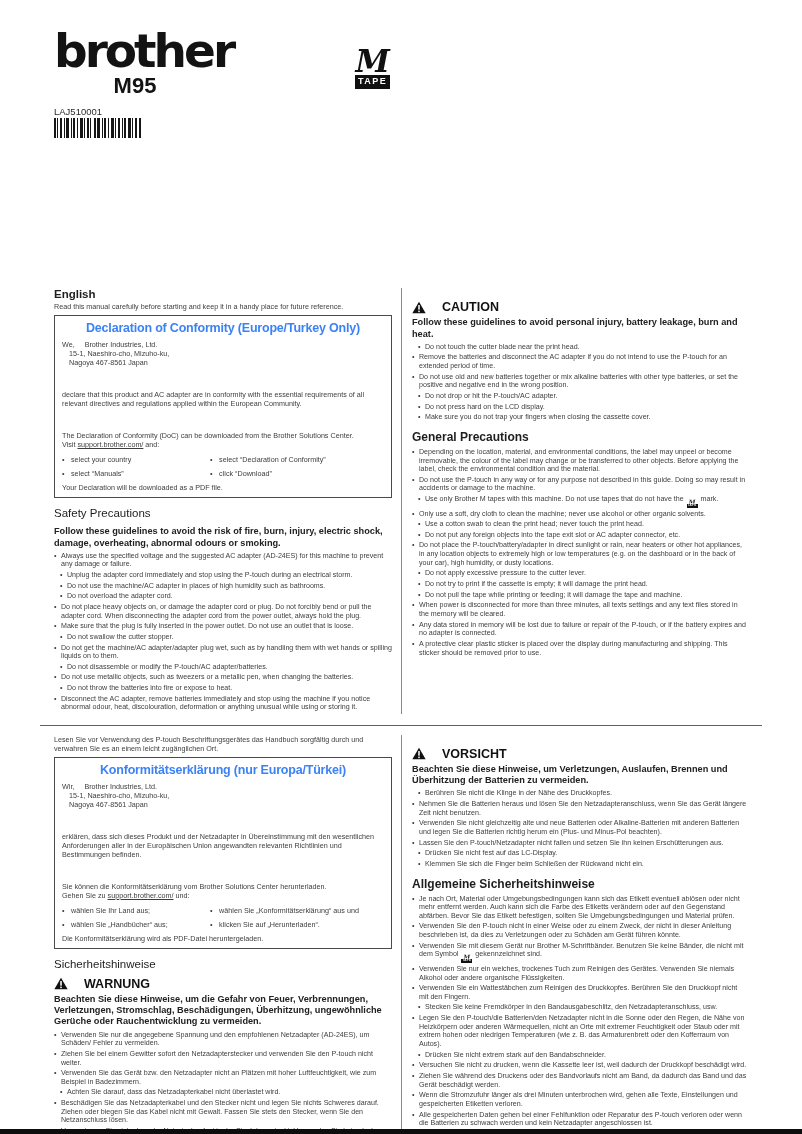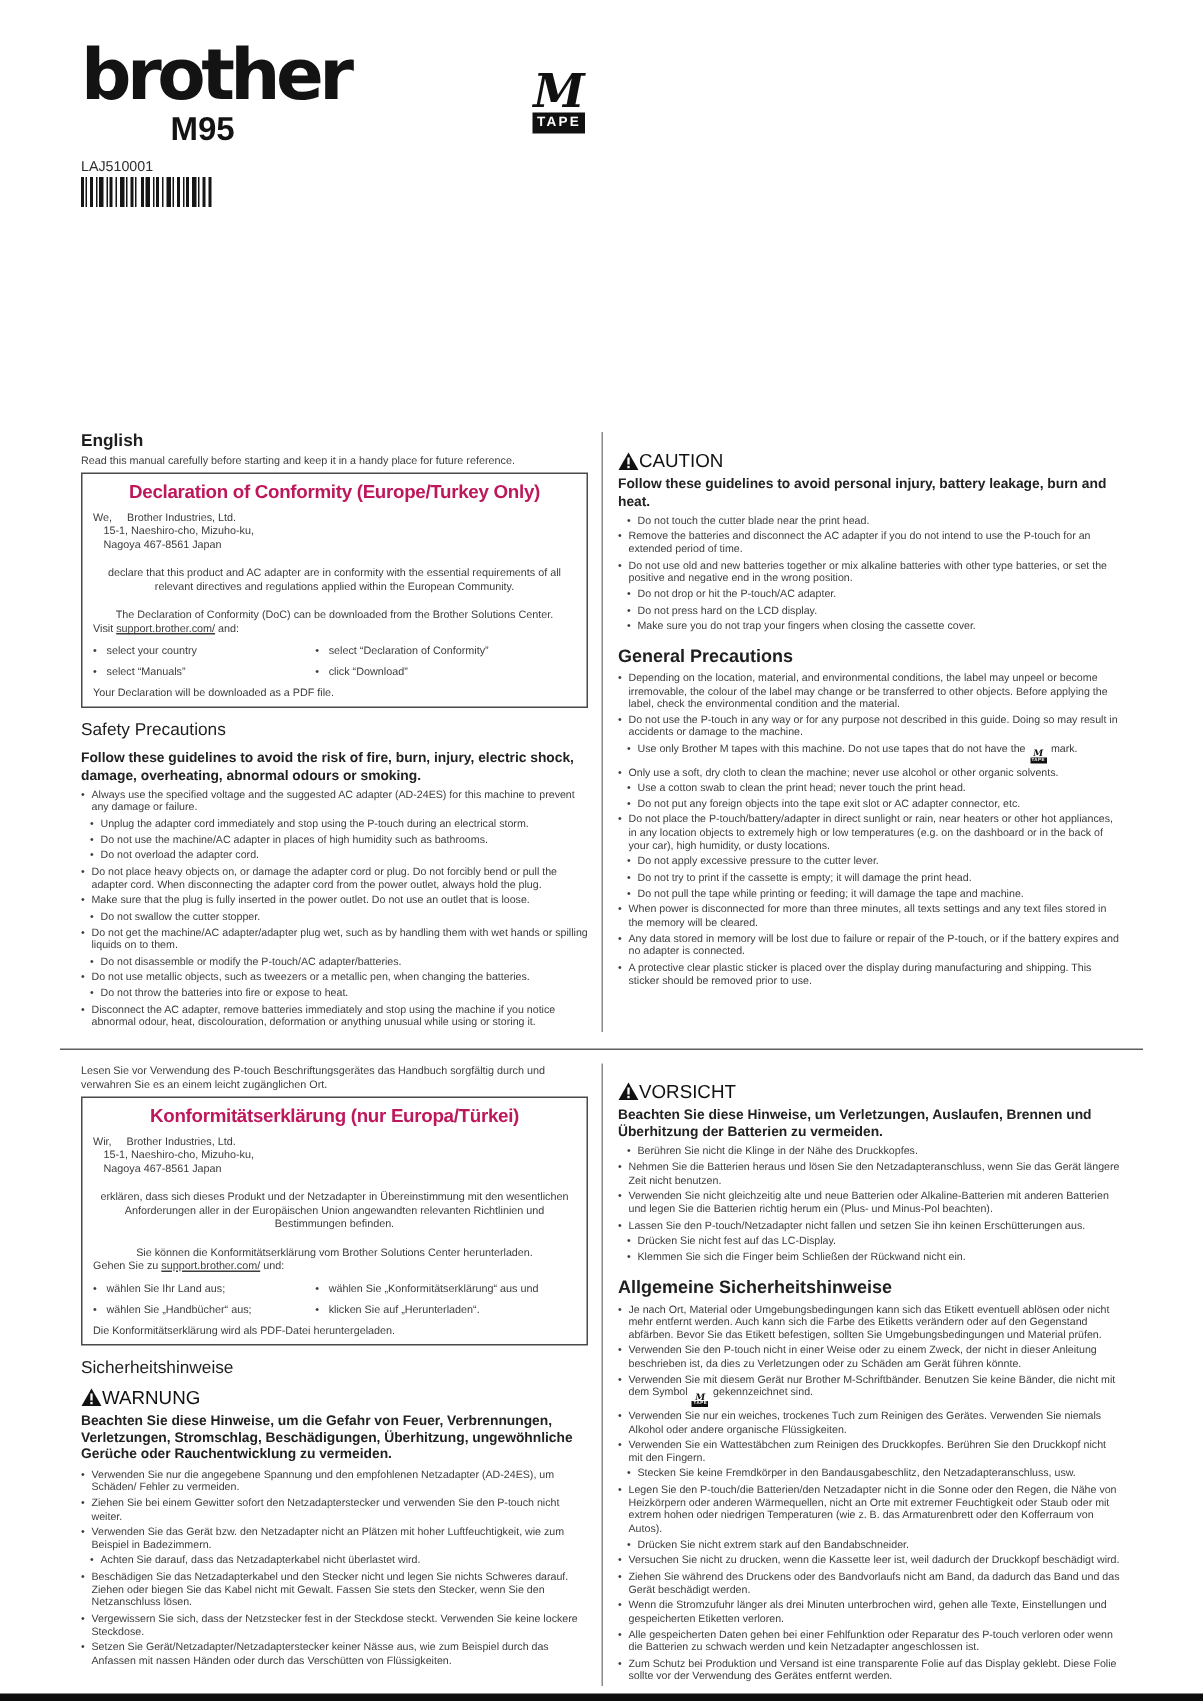--- a/index.html
+++ b/index.html
@@ -53,41 +53,41 @@
   .col { width: 50%; }
   .col-left  { padding-right: 9px; }
   .col-right { border-left: 1px solid #8a8a8a; padding-left: 10px; padding-top: 9px; }
 
   .lang-title { font-size: 11.5px; font-weight: bold; color: #1e1e1e; margin-bottom: 2px; }
   .intro { font-size: 7.2px; line-height: 1.25; margin-bottom: 4px; }
 
   .decl-box { border: 1.3px solid #4a4a4a; padding: 4px 7px 5px; margin-bottom: 9px; }
   .decl-title {
     text-align: center; font-size: 12.5px; font-weight: bold;
-    letter-spacing: -0.2px; color: #be185d; margin: 1px 0 5px;
+    letter-spacing: -0.2px; color: #3b82f6; margin: 1px 0 5px;
   }
   .decl-box p, .decl-line { font-size: 7.2px; line-height: 1.25; }
   .decl-company { margin-left: 10px; }
   .decl-addr { padding-left: 7px; }
-  .decl-para { margin-top: 10px; text-align: center; }
+  .decl-para { margin-top: 23px; }
   .decl-visit .link { text-decoration: underline; color: #3d3d3d; }
   .decl-grid {
     display: grid; grid-template-columns: 46% 54%;
     margin: 6px 0 5px; row-gap: 5px;
   }
   .decl-cell { display: flex; font-size: 7.2px; line-height: 1.25; }
   .decl-cell .bullet { width: 9px; flex: none; text-align: left; }
   .decl-closing { margin-top: 2px; }
 
   .safety-title { font-size: 11.5px; font-weight: normal; color: #1e1e1e; margin: 3px 0 7px; }
   .general-title { font-size: 12px; font-weight: bold; color: #1e1e1e; margin: 8px 0 4px; }
 
   .alert-label {
-    display: flex; align-items: center; gap: 0;
-    font-size: 12.5px; font-weight: normal; color: #111;
+    display: flex; align-items: center; gap: 16px;
+    font-size: 12.5px; font-weight: bold; color: #111;
     margin: 3px 0 3px;
   }
   .alert-label .tri { flex: none; }
   .alert-intro { font-size: 9.2px; font-weight: bold; color: #222; line-height: 1.22; margin-bottom: 3px; }
 
   .bullet-list { margin-top: 1px; }
   .bullet-item { display: flex; font-size: 7.1px; line-height: 1.22; margin: 2px 0; }
   .bullet-item .bullet { width: 7px; flex: none; }
   .bullet-item.lvl2 { padding-left: 6px; }
 

